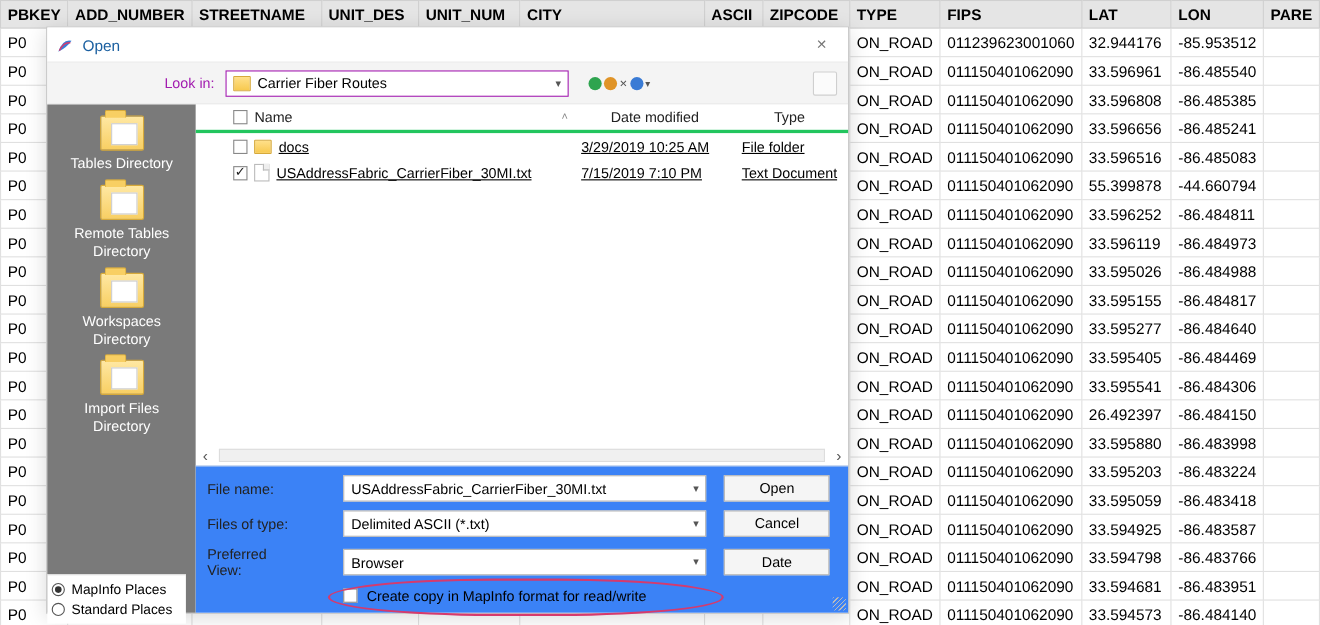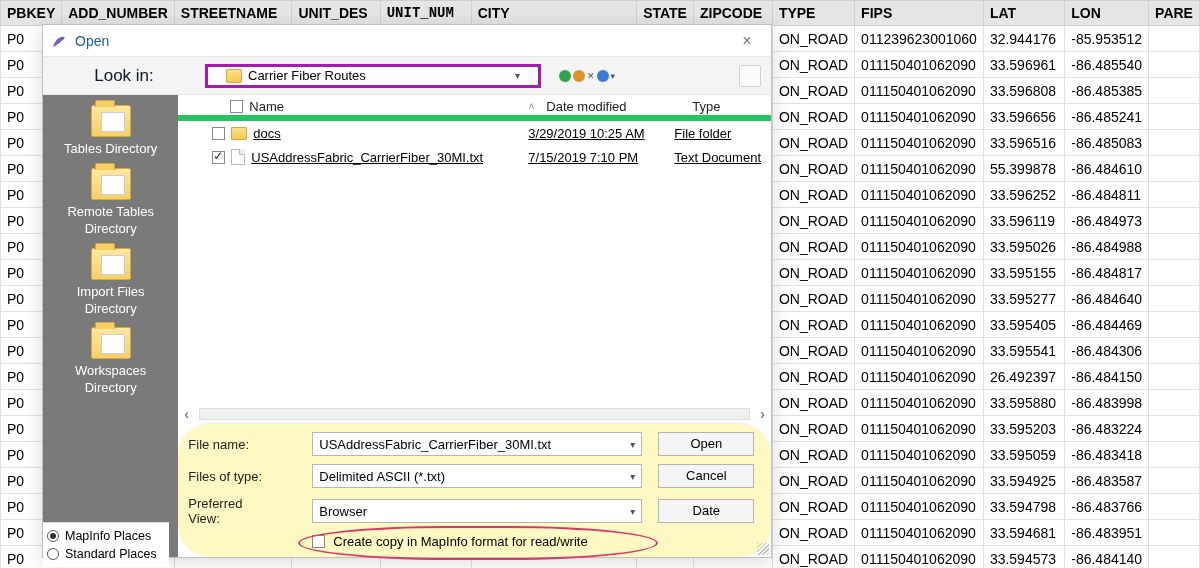--- a/index.html
+++ b/index.html
@@ -6,75 +6,75 @@
 html, body { width: 1200px; height: 568px; overflow: hidden; background: #fff; }
 
 
 .data-table { position: absolute; left: 0; top: 0; width: 100%; border-collapse: collapse; font-size: 14px; }
 .data-table th { background: #e5e5e5; border: 1px solid #d0d0d0; padding: 4px 6px; font-weight: 700; text-align: left; height: 24px; white-space: nowrap; }
 .data-table td { border: 1px solid #e0e0e0; padding: 3px 6px; height: 26px; white-space: nowrap; background: #fff; }
 .col-pbkey { width: 48px; }
 .col-addnum { width: 108px; }
 .col-street { width: 120px; }
 .col-unitdes { width: 90px; }
-.col-unitnum { width: 94px; font-family: Liberation Mono, monospace; }
+.col-unitnum { width: 94px; }
 .col-city { width: 200px; }
 .col-state { width: 54px; }
 .col-zip { width: 80px; }
 .col-type { width: 80px; }
 .col-fips { width: 128px; }
 .col-lat { width: 82px; }
 .col-lon { width: 76px; }
 .col-pare { width: 48px; }
 
 
 .dialog { position: absolute; left: 42px; top: 24px; width: 730px; height: 534px; background: #fdfdfd; border: 1px solid #c0c0c0; display: flex; flex-direction: column; box-shadow: 0 4px 18px rgba(0,0,0,.15); }
 .titlebar { display: flex; align-items: center; height: 32px; padding: 0 10px 0 8px; background: #fff; border-bottom: 1px solid #e6e6e6; }
 .titlebar .logo { width: 16px; height: 16px; margin-right: 8px; }
 .titlebar .title { color: #1a5fa0; font-size: 14px; }
 .titlebar .close { margin-left: auto; width: 28px; text-align: center; color: #777; font-size: 16px; cursor: pointer; }
 
 .lookin-row { display: flex; align-items: center; height: 38px; padding: 6px 10px 6px 10px; background: #f4f4f4; border-bottom: 1px solid #e6e6e6; }
-.lookin-label { width: 152px; text-align: center; padding-right: 10px; font-size: 17px; color: #0f172a; }
-.lookin-select { display: flex; align-items: center; width: 336px; height: 24px; background: #fff; border: 3px solid #a21caf; padding: 0 18px; font-size: 13px; }
+.lookin-label { width: 152px; text-align: right; padding-right: 10px; font-size: 13px; color: #a21caf; }
+.lookin-select { display: flex; align-items: center; width: 312px; height: 24px; background: #fff; border: 1px solid #a21caf; padding: 0 6px; font-size: 13px; }
 .lookin-select .folder-mini { width: 16px; height: 14px; margin-right: 6px; background: linear-gradient(#ffe08a,#f7c94f); border: 1px solid #d6a93a; border-radius: 1px; }
 .lookin-select .caret { margin-left: auto; font-size: 10px; color: #555; }
 .toolbar-icons { margin-left: 18px; display: flex; gap: 2px; align-items: center; }
 .ti { width: 12px; height: 12px; border-radius: 50%; }
 .ti-green { background: #2ea44f; }
 .ti-orange { background: #e09427; }
 .ti-blue { background: #3a7bd5; }
 .ti-xs { font-size: 9px; color: #555; }
 .views-btn { margin-left: auto; width: 22px; height: 22px; border: 1px solid #cfcfcf; background: #fbfbfb; border-radius: 2px; }
 
 .body { flex: 1; display: flex; min-height: 0; }
 .sidebar { width: 160px; background: #7a7a7a; color: #fff; padding: 10px 20px; display: flex; flex-direction: column; gap: 10px; align-items: center; }
 .side-item { width: 100%; text-align: center; font-size: 13px; line-height: 1.3; cursor: pointer; }
 .side-item .folder-ico { width: 40px; height: 32px; margin: 0 auto 4px; background: linear-gradient(#ffe8a3,#f8cf63); border: 1px solid #d6a93a; border-radius: 2px; position: relative; }
 .side-item .folder-ico::after { content: ""; position: absolute; top: 6px; left: 9px; width: 22px; height: 18px; background: #fff; border: 1px solid #ccc; }
 .side-item .folder-ico::before { content: ""; position: absolute; top: -6px; left: 3px; width: 18px; height: 6px; background: #f8cf63; border: 1px solid #d6a93a; border-bottom: none; border-radius: 2px 2px 0 0; }
 
 .main { flex: 1; display: flex; flex-direction: column; background: #fff; }
 .list-header, .list-row { display: grid; grid-template-columns: 24px 316px 146px 1fr; align-items: center; font-size: 13px; }
-.list-header { height: 26px; border-bottom: 6px solid #22c55e; padding: 0 22px; }
+.list-header { height: 26px; border-bottom: 3px solid #22c55e; padding: 0 4px; text-align: center; }
 .list-header .hdr { padding: 4px 6px; color: #222; }
 .list-header .hdr.name { display: flex; align-items: center; gap: 6px; }
 .cb { width: 13px; height: 13px; border: 1px solid #888; background: #fff; display: inline-block; }
 .list-row { height: 24px; padding: 0 4px; text-decoration: underline; }
 .list-row .cell { padding: 2px 6px; white-space: nowrap; }
 .list-row .cell.name { display: flex; align-items: center; gap: 6px; }
 .folder-sm { width: 16px; height: 13px; background: linear-gradient(#ffe08a,#f7c94f); border: 1px solid #d6a93a; border-radius: 1px; display: inline-block; }
 .file-sm { width: 14px; height: 16px; background: #fff; border: 1px solid #bbb; display: inline-block; position: relative; }
 .file-sm::after { content: ""; position: absolute; right: -1px; top: -1px; width: 5px; height: 5px; background: #eee; border-left: 1px solid #bbb; border-bottom: 1px solid #bbb; }
 .cb-checked { position: relative; }
 .cb-checked::after { content: "✓"; position: absolute; left: 0; top: -3px; font-size: 12px; color: #222; }
 .scrollbar-h { height: 18px; display: flex; align-items: center; padding: 0 6px; color: #555; font-size: 14px; }
 .scrollbar-h .track { flex: 1; height: 12px; background: #f0f0f0; margin: 0 10px; border: 1px solid #ddd; }
 
-.bottom { padding: 8px 10px 8px 10px; display: grid; grid-template-columns: 124px 330px 16px 96px; row-gap: 8px; align-items: center; font-size: 13px; background: #fef9c3; border-top: 1px solid #eee; border-radius: 32px; }
+.bottom { padding: 8px 10px 8px 10px; display: grid; grid-template-columns: 124px 330px 16px 96px; row-gap: 8px; align-items: center; font-size: 13px; background: #3b82f6; border-top: 1px solid #eee; }
 .bottom .lbl { color: #222; }
 .bottom .field { height: 24px; border: 1px solid #b5b5b5; background: #fff; display: flex; align-items: center; padding: 0 6px; position: relative; }
 .bottom .field .caret { margin-left: auto; font-size: 10px; color: #555; }
 .bottom .btn { height: 24px; border: 1px solid #b5b5b5; background: #f5f5f5; text-align: center; line-height: 22px; cursor: pointer; }
 .copy-row { grid-column: 2 / 3; display: flex; align-items: center; gap: 8px; position: relative; }
 .ellipse { position: absolute; left: -14px; top: -8px; width: 360px; height: 34px; border: 2px solid #d63a6d; border-radius: 50% / 60%; pointer-events: none; }
 
 .places-box { position: absolute; left: 43px; top: 522px; width: 126px; background: #fff; border-top: 1px solid #ddd; padding: 4px 4px; font-size: 12.5px; }
 .radio-row { display: flex; align-items: center; gap: 6px; height: 18px; }
 .radio { width: 12px; height: 12px; border: 1px solid #555; border-radius: 50%; display: inline-block; position: relative; }
@@ -87,21 +87,21 @@
 
 <table class="data-table">
   <thead>
     <tr id="th-row">
         <th class="col-pbkey">PBKEY</th>
         <th class="col-addnum">ADD_NUMBER</th>
         <th class="col-street">STREETNAME</th>
         <th class="col-unitdes">UNIT_DES</th>
         <th class="col-unitnum">UNIT_NUM</th>
         <th class="col-city">CITY</th>
-        <th class="col-state">STATE</th>
+        <th class="col-state">ASCII</th>
         <th class="col-zip">ZIPCODE</th>
         <th class="col-type">TYPE</th>
         <th class="col-fips">FIPS</th>
         <th class="col-lat">LAT</th>
         <th class="col-lon">LON</th>
         <th class="col-pare">PARE</th>
       </tr>
   </thead>
   <tbody id="tbody">
       <tr>
@@ -184,21 +184,21 @@
         <td></td>
         <td></td>
         <td></td>
         <td></td>
         <td></td>
         <td></td>
         <td></td>
         <td>ON_ROAD</td>
         <td>011150401062090</td>
         <td>55.399878</td>
-        <td>-86.484610</td>
+        <td>-44.660794</td>
         <td></td>
       </tr>
       <tr>
         <td>P0</td>
         <td></td>
         <td></td>
         <td></td>
         <td></td>
         <td></td>
         <td></td>
@@ -454,25 +454,25 @@
       <div class="side-item">
         <div class="folder-ico"></div>
         <div>Tables Directory</div>
       </div>
       <div class="side-item">
         <div class="folder-ico"></div>
         <div>Remote Tables Directory</div>
       </div>
       <div class="side-item">
         <div class="folder-ico"></div>
-        <div>Import Files Directory</div>
+        <div>Workspaces Directory</div>
       </div>
       <div class="side-item">
         <div class="folder-ico"></div>
-        <div>Workspaces Directory</div>
+        <div>Import Files Directory</div>
       </div>
     </div>
 
     <div class="main">
       <div class="list-header">
         <span></span>
         <div class="hdr name">
           <span class="cb"></span>
           <span>Name</span>
           <span style="margin-left:auto;font-size:10px;color:#888">˄</span>

